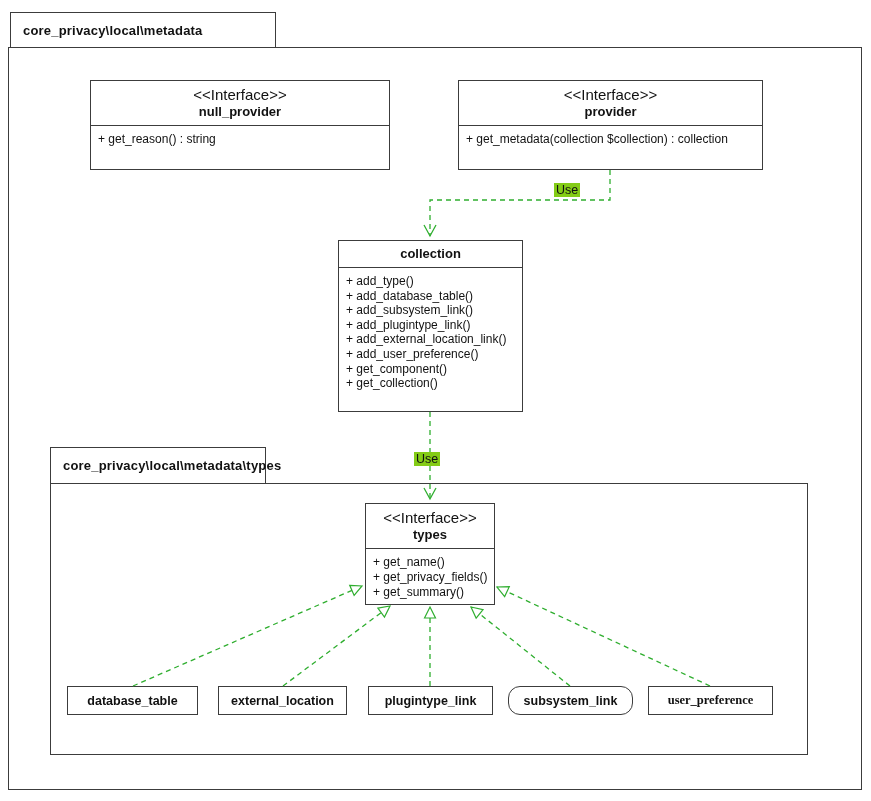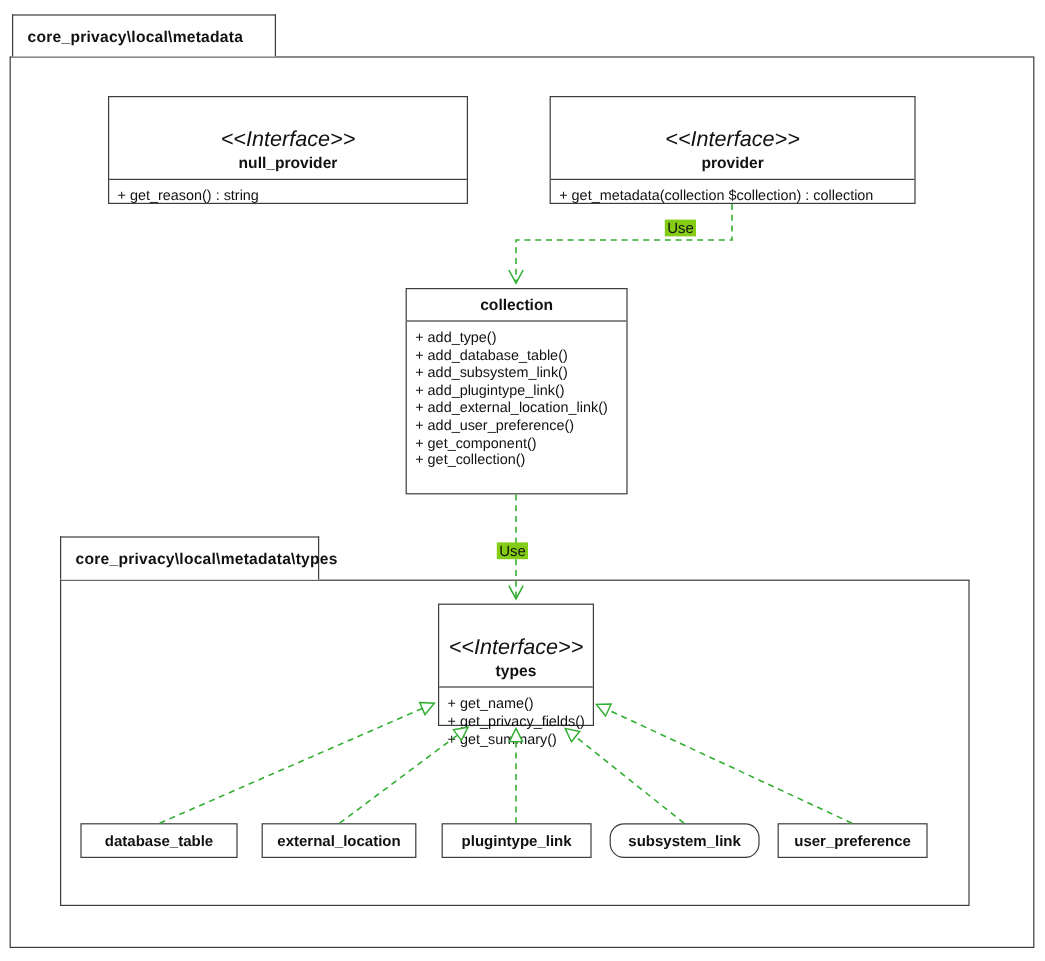--- a/index.html
+++ b/index.html
@@ -17,41 +17,41 @@
     position:absolute;box-sizing:border-box;
     border:1.6px solid #3c3c3c;background:transparent;z-index:1;
   }
   .uml-box{
     position:absolute;box-sizing:border-box;background:#fff;
     border:1.4px solid #3c3c3c;font-size:12px;z-index:4;
   }
   .uml-head{
     border-bottom:1.4px solid #3c3c3c;text-align:center;padding:5px 6px 6px;
   }
-  .stereo{font-style:italic;font-size:18px;display:block;margin-top:20px;}
+  .stereo{font-size:15px;display:block;}
   .cls-name{font-weight:bold;font-size:13px;display:block;margin-top:1px;}
   .uml-methods{padding:6px 7px;line-height:14.6px;font-size:12px;}
   .uml-methods div{white-space:nowrap;}
   .simple-box{
     position:absolute;box-sizing:border-box;background:#fff;
     border:1.4px solid #3c3c3c;display:flex;align-items:center;justify-content:center;
     font-weight:bold;font-size:12.5px;z-index:4;
   }
   .wires{position:absolute;left:0;top:0;width:871px;height:801px;z-index:5;pointer-events:none;}
   .edge-label{
     position:absolute;font-size:12.5px;color:#111;background:#84cc16;
     padding:0 2px;z-index:6;
   }
 </style>
 </head>
 <body>
 
 <div class="canvas">
 
-  <div class="pkg-tab" style="left:10px;top:12px;width:220px;height:35px;">
+  <div class="pkg-tab" style="left:10px;top:12px;width:266px;height:35px;">
     <span>core_privacy\local\metadata</span>
   </div>
   <div class="pkg-body" style="left:8px;top:47px;width:854px;height:743px;"></div>
 
   <div class="pkg-tab" style="left:50px;top:447px;width:216px;height:36px;">
     <span>core_privacy\local\metadata\types</span>
   </div>
   <div class="pkg-body" style="left:50px;top:483px;width:758px;height:272px;"></div>
 
   <div class="uml-box" style="left:90px;top:80px;width:300px;height:90px;">
@@ -107,21 +107,21 @@
   </div>
   <div class="simple-box" style="left:218px;top:686px;width:129px;height:29px;">
     <span>external_location</span>
   </div>
   <div class="simple-box" style="left:368px;top:686px;width:125px;height:29px;">
     <span>plugintype_link</span>
   </div>
   <div class="simple-box" style="left:508px;top:686px;width:125px;height:29px;border-radius:12px;">
     <span>subsystem_link</span>
   </div>
-  <div class="simple-box" style="left:648px;top:686px;width:125px;height:29px;">
+  <div class="simple-box" style="left:648px;top:686px;width:125px;height:29px;font-family:Liberation Serif, serif;">
     <span>user_preference</span>
   </div>
 
   <svg class="wires" viewBox="0 0 871 801">
     <defs>
       <marker id="mOpen" markerUnits="userSpaceOnUse" markerWidth="18" markerHeight="18" refX="13" refY="8" orient="auto">
         <path d="M2,2 L13,8 L2,14" fill="none" stroke="#2fae2f" stroke-width="1.3"></path>
       </marker>
       <marker id="mTri" markerUnits="userSpaceOnUse" markerWidth="18" markerHeight="16" refX="13" refY="7" orient="auto">
         <path d="M2,1.5 L13,7 L2,12.5 Z" fill="#ffffff" stroke="#2fae2f" stroke-width="1.2"></path>

